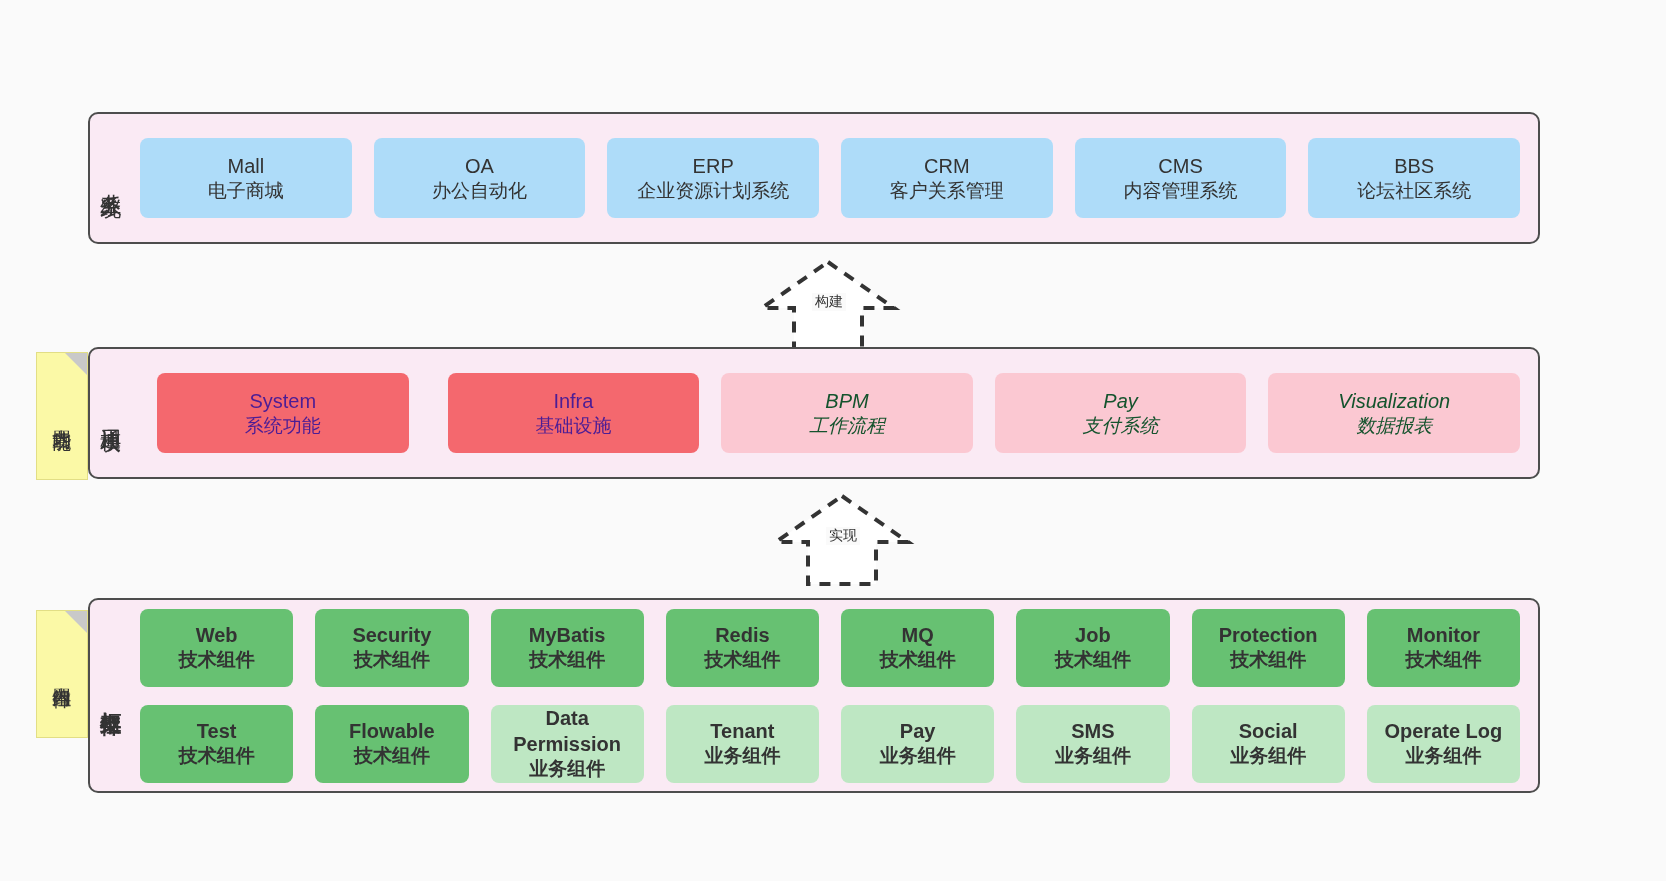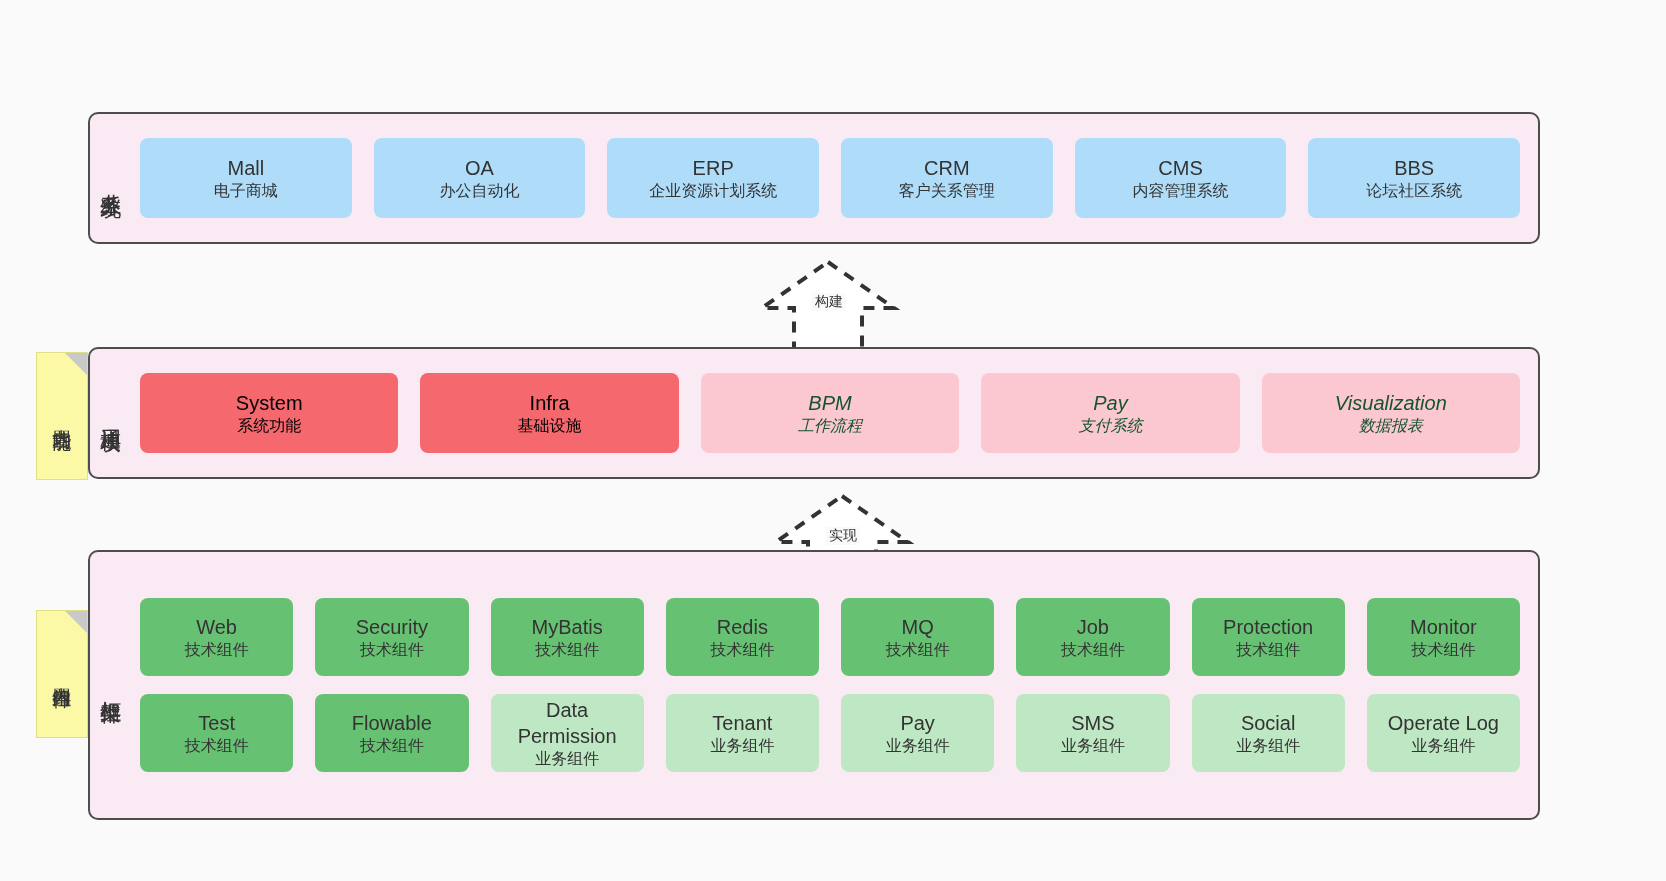--- a/index.html
+++ b/index.html
@@ -70,28 +70,28 @@
     display: flex;
     flex-direction: column;
     align-items: center;
     justify-content: center;
     text-align: center;
     line-height: 1.3;
     box-sizing: border-box;
     padding: 4px 6px;
   }
   .card .t1 { font-size: 20px; }
-  .card .t2 { font-size: 16px; }
+  .card .t2 { font-size: 19px; }
 
   .h-biz  { height: 80px; }
   .h-mod  { height: 80px; }
   .h-comp { height: 78px; }
 
   .c-blue       { background: #AEDCF9; color: #333333; }
-  .c-red        { background: #F4686E; color: #000000; }
+  .c-red        { background: #F4686E; color: #4c1d95; margin-left: 17px; }
   .c-pink       { background: #FBC8D2; color: #14532d; font-style: italic; }
   .c-green      { background: #67C172; color: #333333; }
   .c-lightgreen { background: #BEE7C3; color: #333333; }
 
   
   .note {
     position: absolute;
     width: 52px;
     background: #FBF9A6;
     border: 1px solid #E2DE85;
@@ -213,21 +213,21 @@
       <path d="M 70 4 L 136 50 L 104 50 L 104 92 L 36 92 L 36 50 L 4 50 Z" fill="#ffffff" stroke="#333333" stroke-width="4" stroke-dasharray="11 9" stroke-linejoin="miter"></path>
     </svg>
   </div>
   <div class="arrow-label" style="left:826px; top:527px;">实现</div>
 
   <div class="note" style="left:36px; top:610px; height:128px;">
     <span class="fold"></span>
     <span>内置组件</span>
   </div>
 
-  <div class="layer" id="layer-framework" style="left:88px; top:550px; width:1452px; height:270px;">
+  <div class="layer" id="layer-framework" style="left:88px; top:598px; width:1452px; height:195px;font-weight:bold;">
     <div class="layer-title">框架组件</div>
     <div class="layer-body">
 
       <div class="row">
         <div class="card c-green h-comp">
           <span class="t1">Web</span>
           <span class="t2">技术组件</span>
         </div>
         <div class="card c-green h-comp">
           <span class="t1">Security</span>

